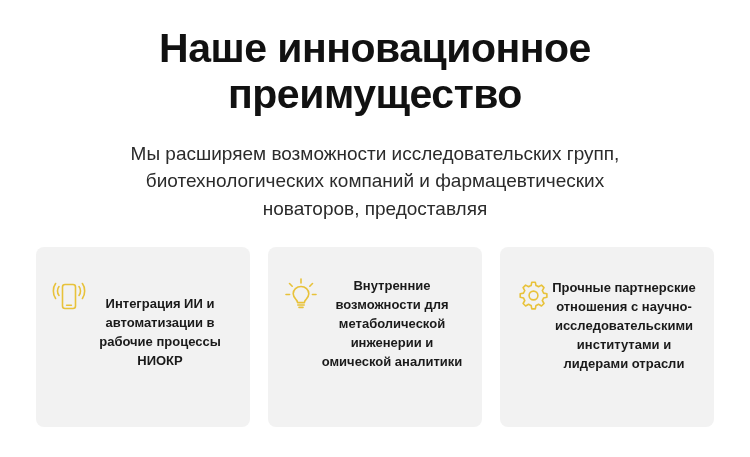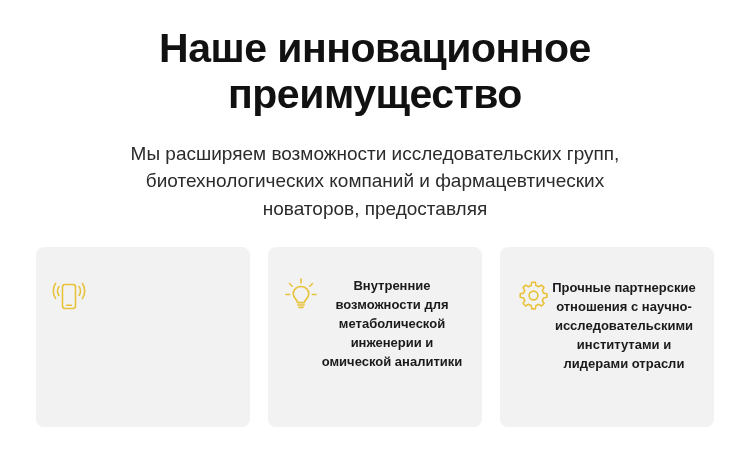--- a/index.html
+++ b/index.html
@@ -96,20 +96,21 @@
       <div class="card-icon">
         <svg width="34" height="40" viewBox="0 0 34 40" fill="none" xmlns="http://www.w3.org/2000/svg">
           <rect x="10.5" y="8.5" width="13" height="24" rx="2.5" stroke="#e8c23a" stroke-width="1.6"></rect>
           <line x1="14.6" y1="29.2" x2="19.4" y2="29.2" stroke="#e8c23a" stroke-width="1.6" stroke-linecap="round"></line>
           <path d="M7 10.5 C5 13 5 17 7 19.5" stroke="#e8c23a" stroke-width="1.6" stroke-linecap="round" fill="none"></path>
           <path d="M3.6 7.5 C0.6 11.5 0.6 18.5 3.6 22.5" stroke="#e8c23a" stroke-width="1.6" stroke-linecap="round" fill="none"></path>
           <path d="M27 10.5 C29 13 29 17 27 19.5" stroke="#e8c23a" stroke-width="1.6" stroke-linecap="round" fill="none"></path>
           <path d="M30.4 7.5 C33.4 11.5 33.4 18.5 30.4 22.5" stroke="#e8c23a" stroke-width="1.6" stroke-linecap="round" fill="none"></path>
         </svg>
       </div>
+      <p class="card-text">Интеграция ИИ и автоматизации в рабочие процессы НИОКР</p>
     </div>
 
     <div class="card card-2">
       <div class="card-icon">
         <svg width="34" height="38" viewBox="0 0 34 38" fill="none" xmlns="http://www.w3.org/2000/svg">
           <path d="M17 9.5 C12.6 9.5 9.2 12.8 9.2 16.8 C9.2 19.6 10.9 21.3 12.3 22.9 C13.1 23.8 13.5 24.5 13.6 25.6 H20.4 C20.5 24.5 20.9 23.8 21.7 22.9 C23.1 21.3 24.8 19.6 24.8 16.8 C24.8 12.8 21.4 9.5 17 9.5 Z" stroke="#e8c23a" stroke-width="1.6" fill="none" stroke-linejoin="round"></path>
           <line x1="13.8" y1="28" x2="20.2" y2="28" stroke="#e8c23a" stroke-width="1.6" stroke-linecap="round"></line>
           <line x1="15" y1="30.4" x2="19" y2="30.4" stroke="#e8c23a" stroke-width="1.6" stroke-linecap="round"></line>
           <line x1="17" y1="2" x2="17" y2="6" stroke="#e8c23a" stroke-width="1.6" stroke-linecap="round"></line>
           <line x1="5.5" y1="6.5" x2="8.2" y2="9.2" stroke="#e8c23a" stroke-width="1.6" stroke-linecap="round"></line>

